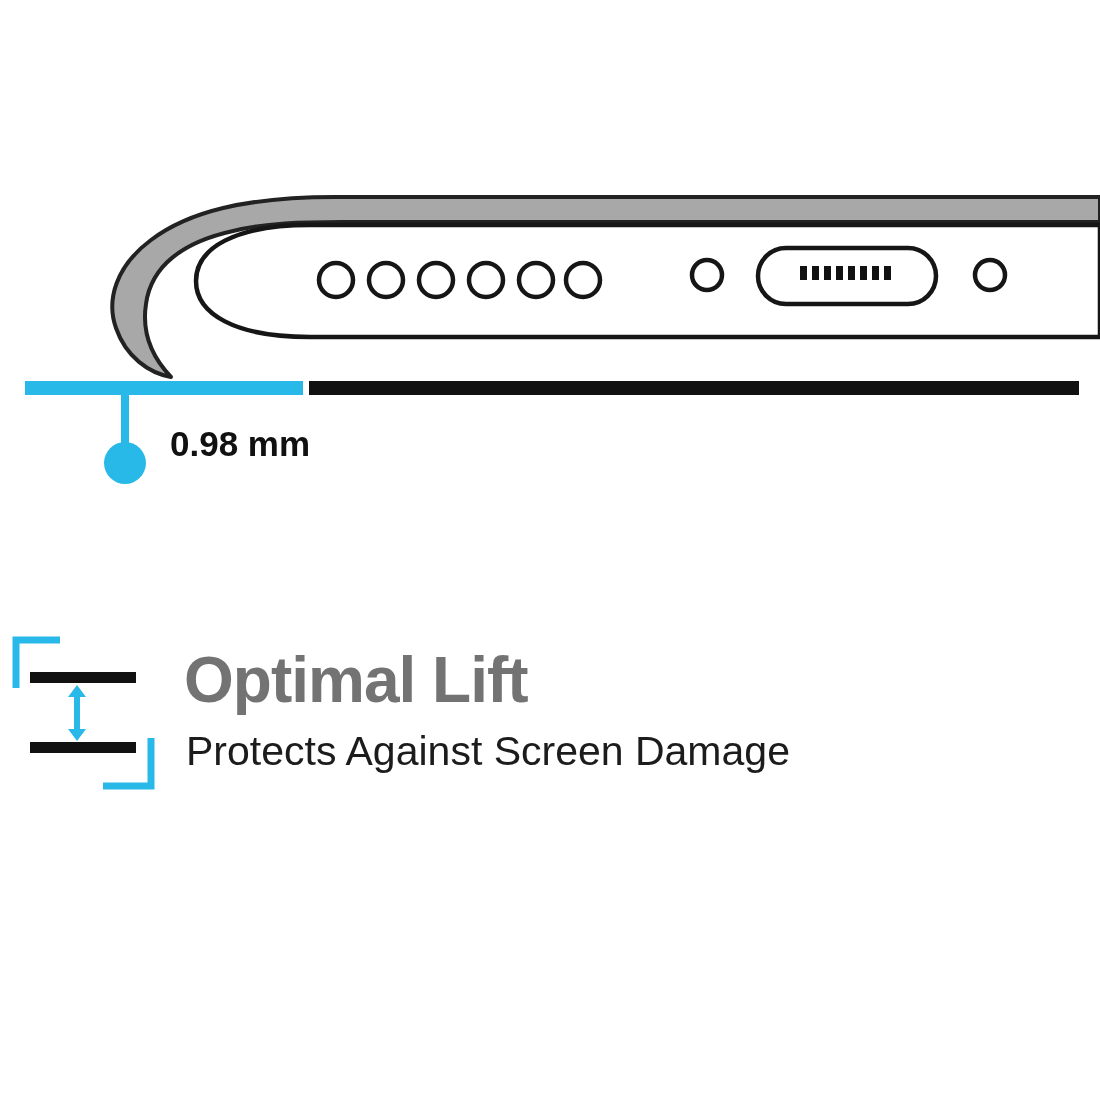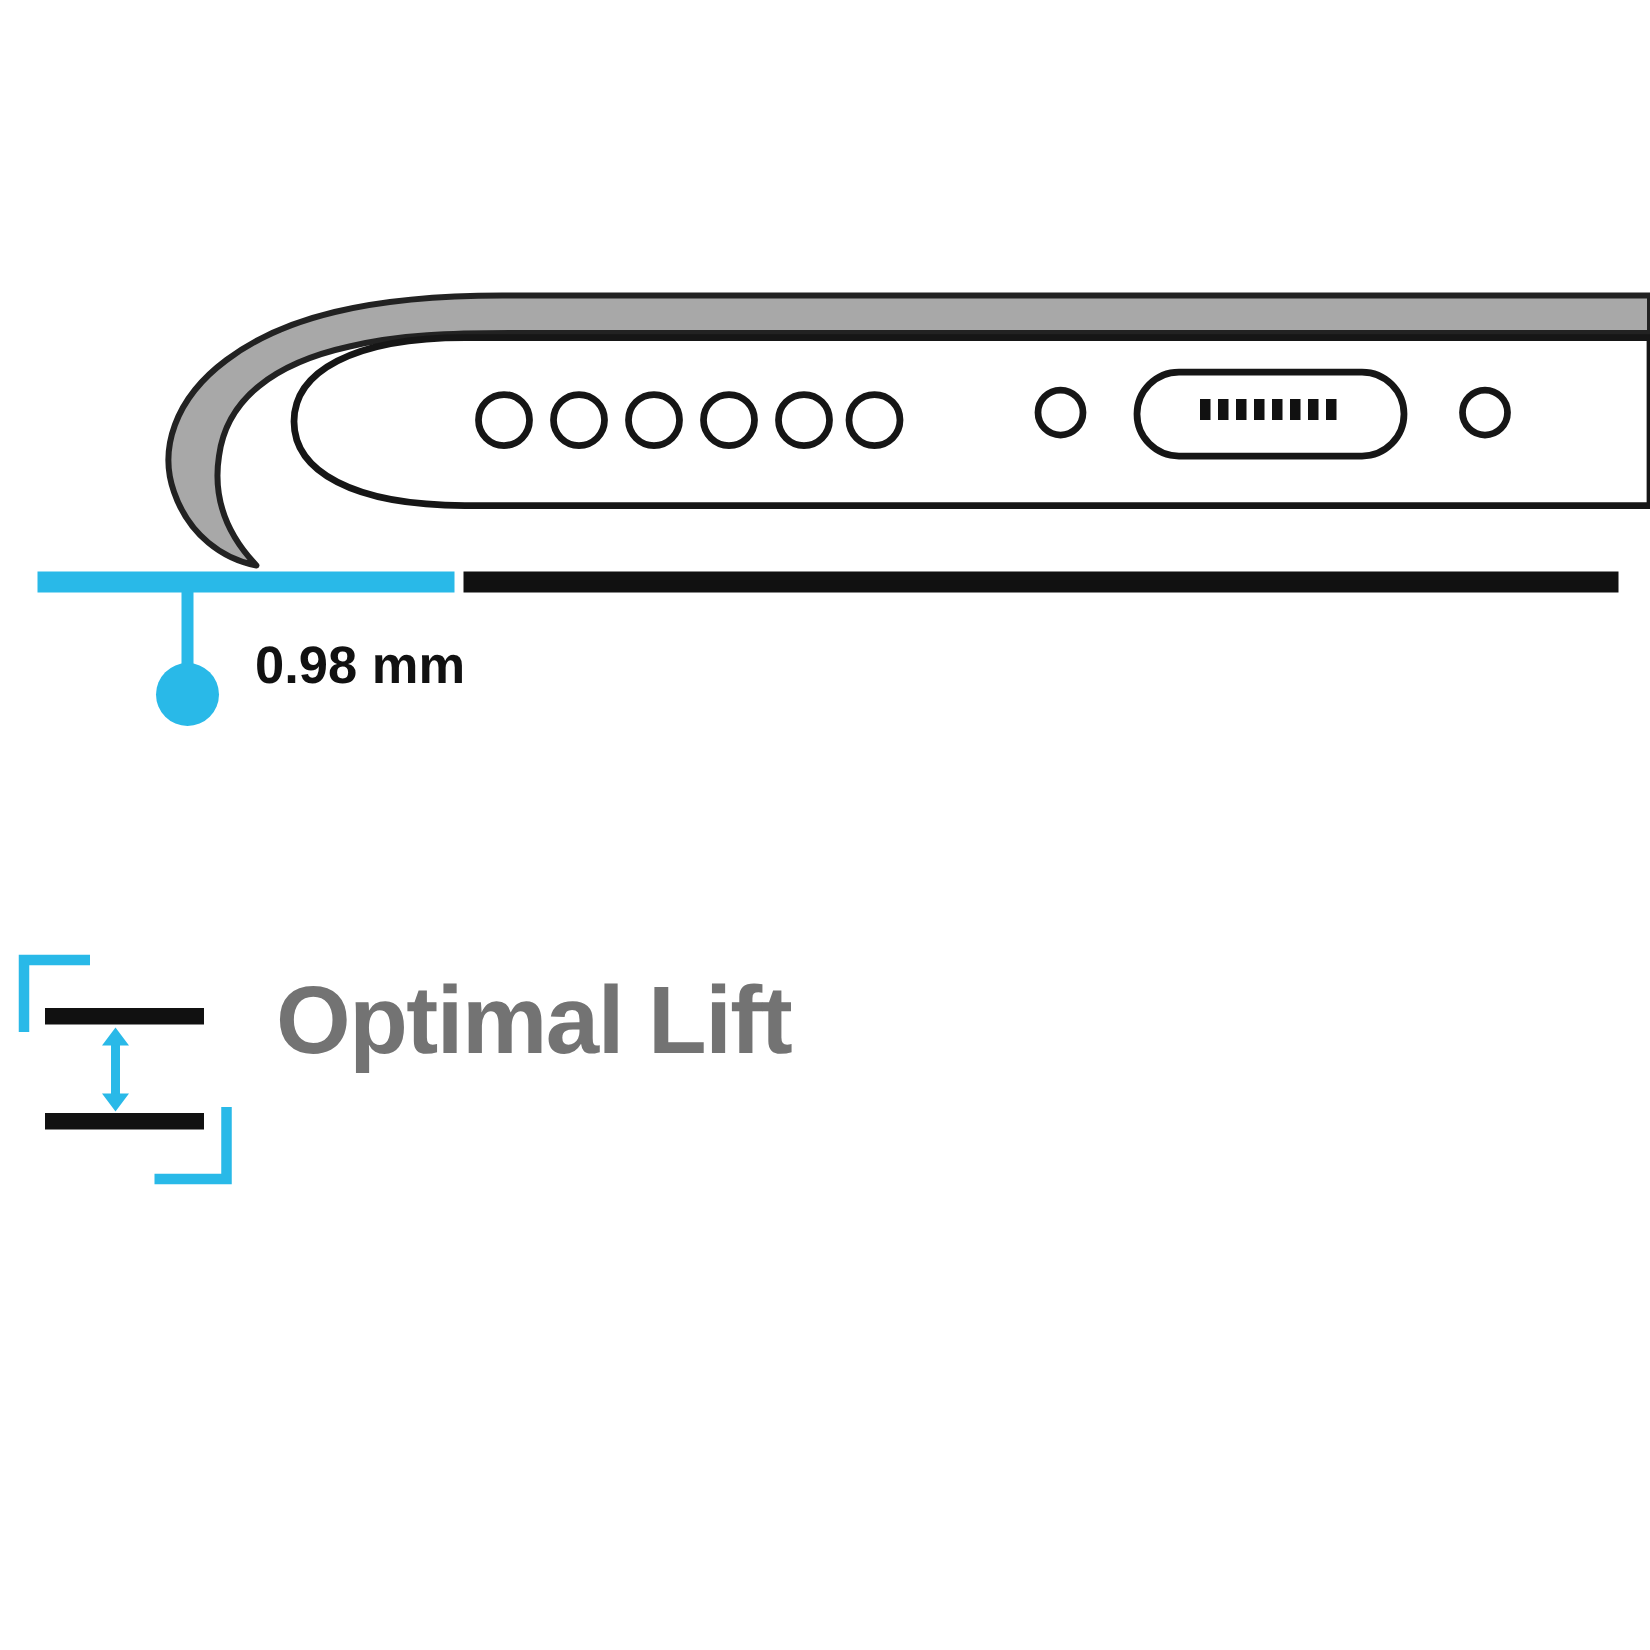--- a/index.html
+++ b/index.html
@@ -105,14 +105,15 @@
         <polygon points="68,729 86,729 77,741"></polygon>
       </g>
       <polyline points="103,786 151,786 151,738" fill="none" stroke="#29b9e8" stroke-width="7"></polyline>
     </g>
   </svg>
 
   <div class="measurement-label">0.98 mm</div>
 
   <div class="feature-title">Optimal Lift</div>
 
+  <div class="feature-subtitle">Protects Against Screen Damage</div>
 
 </div>
 
 </body></html>

